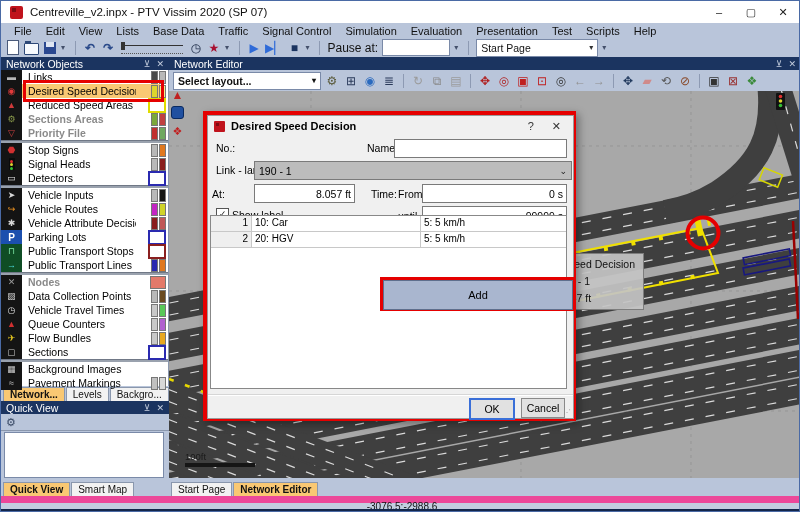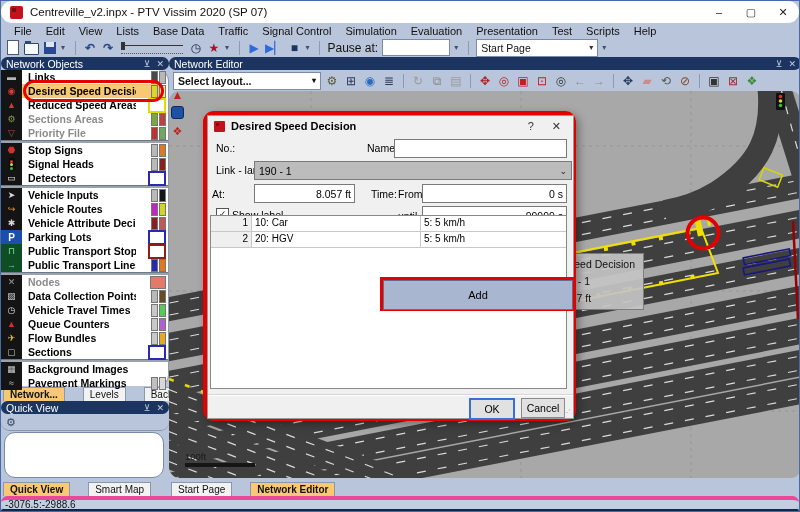--- a/index.html
+++ b/index.html
@@ -1,18 +1,18 @@
 <!DOCTYPE html>
 <html><head>
 <meta charset="utf-8">
 <style>
   html,body{margin:0;padding:0;}
   .window{position:relative;width:800px;height:512px;font-family:"Liberation Sans",sans-serif;
     background:#b9c5da;overflow:hidden;border:1px solid #4a6aa5;box-sizing:border-box;}
-  .abs{position:absolute;box-sizing:border-box;border-radius:11px;}
+  .abs{position:absolute;box-sizing:border-box;}
   
   .titlebar{left:0;top:0;width:100%;height:22px;background:#ffffff;display:flex;align-items:center;}
   .app-icon{width:13px;height:13px;background:#c0131c;border-radius:2px;margin:0 7px 0 9px;position:relative;}
   .app-icon:after{content:"";position:absolute;left:2px;top:2px;width:4px;height:4px;background:#7d0b12;}
   .title-text{font-size:11.5px;color:#111;}
   .win-btns{margin-left:auto;display:flex;height:100%;}
   .win-btn{width:32px;height:100%;display:flex;align-items:center;justify-content:center;font-size:11px;color:#222;}
   
   .menubar{left:0;top:22px;width:100%;height:15px;display:flex;align-items:center;padding-left:6px;gap:0;}
   .menu-item{font-size:11px;color:#111;padding:0 7px;}
@@ -32,35 +32,35 @@
   .tb-input{width:62px;height:15px;background:#fff;border:1px solid #7a8aa8;font-size:10px;padding:0 2px;}
   .tb-combo{width:112px;height:16px;background:#fff;border:1px solid #7a8aa8;font-size:10.5px;display:flex;align-items:center;padding:0 4px;color:#111;}
   .tb-combo .cc{margin-left:auto;font-size:8px;color:#333;}
   
   .phdr{background:#1b3460;color:#fff;font-size:10.5px;display:flex;align-items:center;padding:0 5px;}
   .phdr .tools{margin-left:auto;display:flex;gap:6px;align-items:center;color:#c4cede;font-size:9px;}
   
   .no-list{left:0;top:69px;width:168px;height:316px;background:#fff;border-right:1px solid #8a97ad;}
   .no-row{display:flex;align-items:center;height:14px;position:relative;}
   .no-ic{width:21px;height:14px;background:#141414;color:#ddd;font-size:9px;display:flex;align-items:center;justify-content:center;flex:none;}
-  .no-label{font-size:10.5px;font-weight:bold;color:#000;padding-left:6px;white-space:nowrap;overflow:hidden;flex:1;}
+  .no-label{font-size:10.5px;font-weight:normal;color:#000;padding-left:6px;white-space:nowrap;overflow:hidden;flex:1;}
   .no-row.muted .no-label{color:#8a8a8a;font-weight:bold;}
   .no-row.selected .no-label,.no-row.selected .sw-wrap{background:transparent;}
   .no-row.selected .rowbg{position:absolute;left:21px;right:8px;top:0;bottom:0;background:#f9c873;z-index:0;}
   .no-row>*{position:relative;z-index:1;}
   .sw-wrap{width:30px;display:flex;justify-content:flex-end;gap:1px;padding-right:2px;flex:none;}
   .sw-bar{width:5px;height:11px;border:1px solid #777;}
   .sw-box{width:14px;height:11px;background:#fff;border:2px solid;}
   .sw-fill{width:14px;height:11px;border:1px solid #777;}
   .no-sep{height:2px;background:#9aa2ae;border-top:1px solid #707886;}
   .scroll-arrow{position:absolute;right:1px;font-size:7px;color:#555;}
   .tl-icon{width:6px;height:12px;background:#0a0a0a;border-radius:1px;position:relative;}
   .tl-icon i{position:absolute;left:1.5px;width:3px;height:3px;border-radius:50%;}
   
-  .tabstrip{display:flex;align-items:flex-end;gap:18px;padding-left:2px;background:#b9c5da;}
+  .tabstrip{display:flex;align-items:flex-end;gap:1px;padding-left:2px;background:#b9c5da;}
   .tab{font-size:10px;color:#111;background:#f2f2f2;border:1px solid #8a97ad;border-bottom:none;padding:1px 6px;white-space:nowrap;}
   .tab.active{background:#f9c873;font-weight:bold;}
   
   .qv-tools{left:0;top:413px;width:168px;height:17px;border-bottom:1px solid #8a97ad;display:flex;align-items:center;padding-left:5px;}
   .qv-box{left:3px;top:431px;width:160px;height:46px;background:#fff;border:1px solid #7a8aa8;}
   
   .ne-toolbar{left:168px;top:69px;width:632px;height:21px;display:flex;align-items:center;gap:3px;padding-left:4px;}
   .ne-combo{width:138px;height:16px;background:#fff;border:1px solid #7a8aa8;font-size:10.5px;font-weight:bold;display:flex;align-items:center;padding:0 4px;color:#111;}
   .ne-ic{font-size:12px;width:16px;text-align:center;}
   .canvas{left:168px;top:90px;width:632px;height:387px;background:#a8a8a8;overflow:hidden;}
@@ -98,22 +98,22 @@
   .add-wrap{position:absolute;left:172px;top:141px;width:188px;height:28px;border:3px solid #e50000;z-index:2;}
   .add-btn{width:100%;height:100%;background:#a9b6cf;border:1px solid #5f6f8d;font-size:11px;display:flex;align-items:center;justify-content:center;color:#000;}
   .dlg-sep{position:absolute;left:0;top:258px;width:100%;border-top:1px solid #d6d6d6;border-bottom:1px solid #fff;}
   .dbtn{position:absolute;top:262px;width:42px;height:18px;background:#e1e1e1;border:1px solid #8a8a8a;font-size:10.5px;display:flex;align-items:center;justify-content:center;}
   .dbtn.ok{left:261px;border:2px solid #3a6fd8;}
   .dbtn.cancel{left:313px;}
   .grip{position:absolute;right:2px;bottom:1px;font-size:8px;color:#999;}
   
   .side-ann{left:22px;top:79px;width:141px;height:22px;border:3px solid #e50000;z-index:40;}
   
-  .statusbar{left:0;top:495px;width:100%;height:13px;background:#c3cee0;border-top:4px solid #ec4899;
-    font-size:10px;color:#111;display:flex;align-items:center;padding-left:4px;}
+  .statusbar{left:0;top:495px;width:100%;height:13px;background:#c3cee0;border-top:7px solid #ec4899;
+    font-size:10px;color:#111;display:flex;align-items:center;padding-left:4px;justify-content:center;}
   .bottom-edge{left:0;top:508px;width:100%;height:4px;background:#13264a;}
 </style>
 </head>
 <body>
 
 <div class="window">
 
   <div class="abs titlebar">
     <div class="app-icon"></div>
     <div class="title-text">Centreville_v2.inpx - PTV Vissim 2020 (SP 07)</div>

